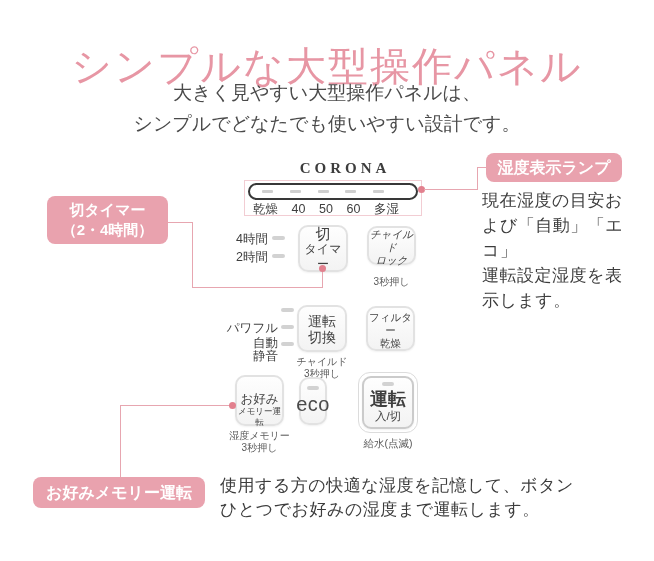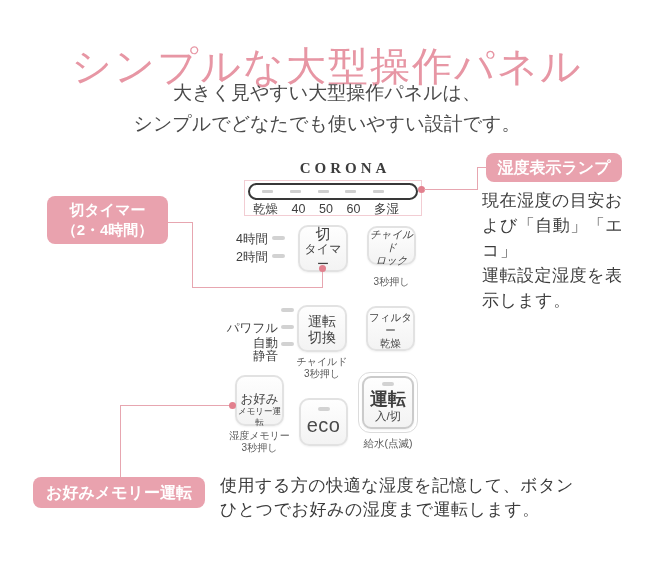--- a/index.html
+++ b/index.html
@@ -67,21 +67,21 @@
   #btn-timer .l2 { font-size:12px; line-height:15px; }
   #btn-child  { left:367px; top:226px; width:49px; height:39px;font-style:italic; }
   #btn-child .l1, #btn-child .l2 { font-size:10.5px; line-height:13px; }
   #btn-mode   { left:297px; top:305px; width:50px; height:47px; }
   #btn-mode .l1, #btn-mode .l2 { font-size:14px; line-height:16px; }
   #btn-filter { left:366px; top:306px; width:49px; height:45px; }
   #btn-filter .l1, #btn-filter .l2 { font-size:10.5px; line-height:13px; }
   #btn-memory { left:235px; top:375px; width:49px; height:51px; }
   #btn-memory .l1 { font-size:12.5px; line-height:14px;margin-top:16px; }
   #btn-memory .l2 { font-size:8.5px; line-height:11px; }
-  #btn-eco    { left:299px; top:398px; width:49px; height:48px; }
+  #btn-eco    { left:299px; top:377px; width:28px; height:48px; }
   #btn-eco .l1 { font-size:20px; letter-spacing:0.5px; color:#4a4a4a; }
   #btn-power-outer {
     position:absolute; left:358px; top:372px; width:60px; height:61px;
     border:1px solid #dcdcdc; border-radius:12px; background:#fff;
     box-sizing:border-box; padding:3px;
   }
   #btn-power {
     position:relative; left:0; top:0; width:100%; height:100%;
     border:2px solid #cbcbcb; border-radius:9px;
   }

